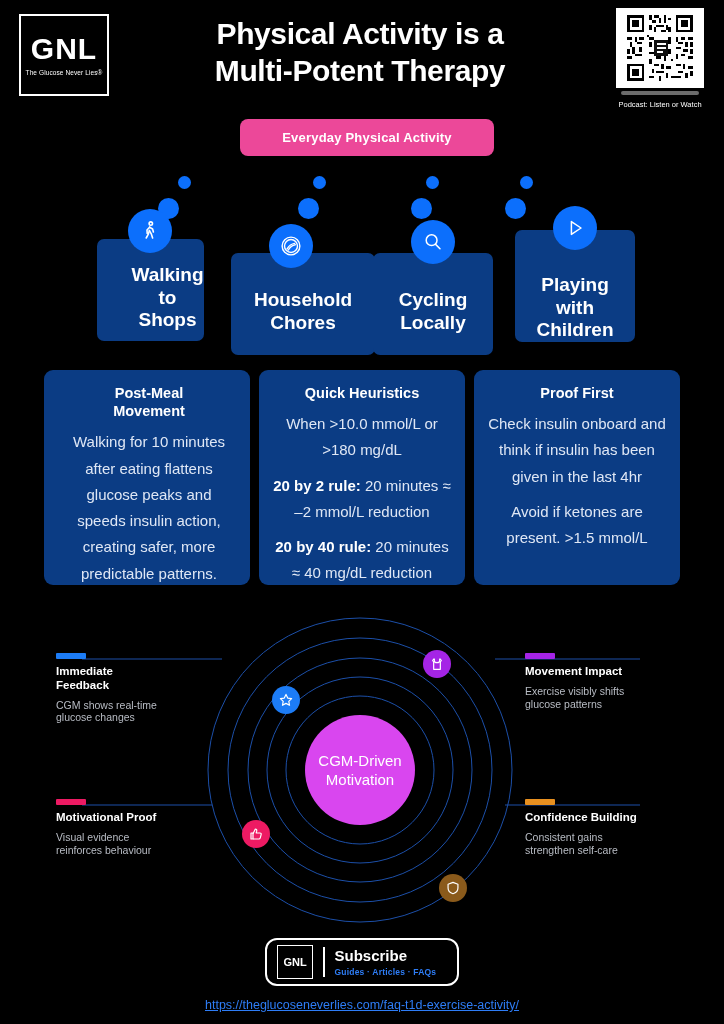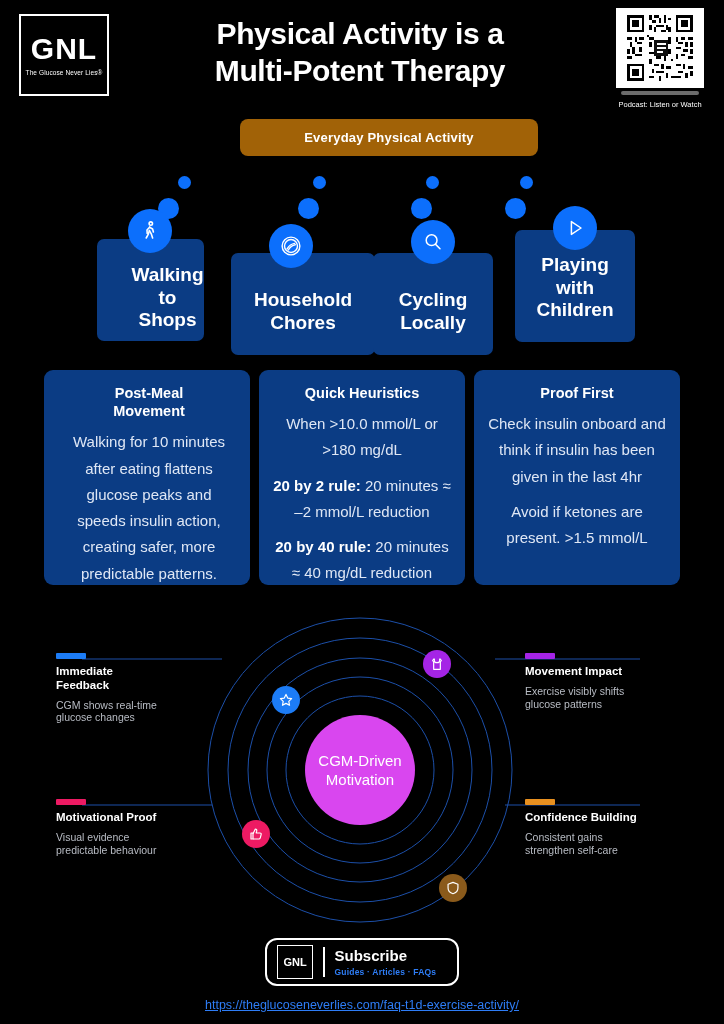--- a/index.html
+++ b/index.html
@@ -27,22 +27,22 @@
   }
 
   #qr-wrap { position:absolute; left:612px; top:8px; width:96px; text-align:center; }
   #qr-card { width:88px; height:80px; background:#fff; margin:0 auto; padding:5px; }
   #qr-canvas { width:78px; height:70px; display:block; }
   #qr-stand { width:78px; height:4px; background:#6b6b6b; margin:3px auto 0; border-radius:2px;}
   #qr-caption { font-size:7.5px; margin-top:5px; color:#fff; white-space:nowrap; }
 
   
   #pill {
-    position:absolute; left:240px; top:119px; width:298px; height:37px;
-    background:#a16207; border-radius:8px;
+    position:absolute; left:240px; top:119px; width:254px; height:37px;
+    background:#ec4899; border-radius:8px;
     display:flex; align-items:center; justify-content:center;
     font-size:13px; font-weight:bold; letter-spacing:.2px;
   }
 
   
   .act-card {
     position:absolute; background:#0B3C84; border-radius:7px;
     display:flex; align-items:center; justify-content:center; text-align:center;
     font-size:19px; font-weight:bold; line-height:1.2; padding:0 6px;
   }
@@ -250,21 +250,21 @@
   <svg width="24" height="24" viewBox="0 0 24 24" fill="none" stroke="#fff" stroke-width="1.5" stroke-linecap="round">
     <circle cx="10.6" cy="10.2" r="5.4"></circle>
       <path d="M14.6 14.4 L19 18.8"></path>
   </svg>
 </div>
 
 <div class="dot" style="left:426px;top:176px;width:13px;height:13px;"></div>
 <div class="dot" style="left:411px;top:198px;width:21px;height:21px;"></div>
 
 <div class="act-card" style="left:515px;top:230px;width:120px;height:112px;">
-  <span class="lbl" style="top:2px;">
+  <span class="lbl" style="top:22px;">
     <span>Playing</span><br><span>with</span><br><span>Children</span>
   </span>
 </div>
 <div class="act-icon" style="left:553px;top:206px;">
   <svg width="24" height="24" viewBox="0 0 24 24" fill="none" stroke="#fff" stroke-width="1.5" stroke-linejoin="round">
     <path d="M8.4 5.6 L18 12 L8.4 18.4 Z"></path>
   </svg>
 </div>
 
 <div class="info-card" style="left:44px;padding-left:18px;">
@@ -353,21 +353,21 @@
   <div class="cx-title">Movement Impact</div>
   <div class="cx-desc">
     <span>Exercise visibly shifts</span><br><span>glucose patterns</span>
   </div>
 </div>
 
 <div class="cx-label" style="left:56px;top:799px;">
   <div class="cx-bar" style="background:#ED1A63;"></div>
   <div class="cx-title">Motivational Proof</div>
   <div class="cx-desc">
-    <span>Visual evidence</span><br><span>predictable behaviour</span>
+    <span>Visual evidence</span><br><span>reinforces behaviour</span>
   </div>
 </div>
 
 <div class="cx-label cx-right" style="left:525px;top:799px;">
   <div class="cx-bar" style="background:#E89020;"></div>
   <div class="cx-title">Confidence Building</div>
   <div class="cx-desc">
     <span>Consistent gains</span><br><span>strengthen self-care</span>
   </div>
 </div>

